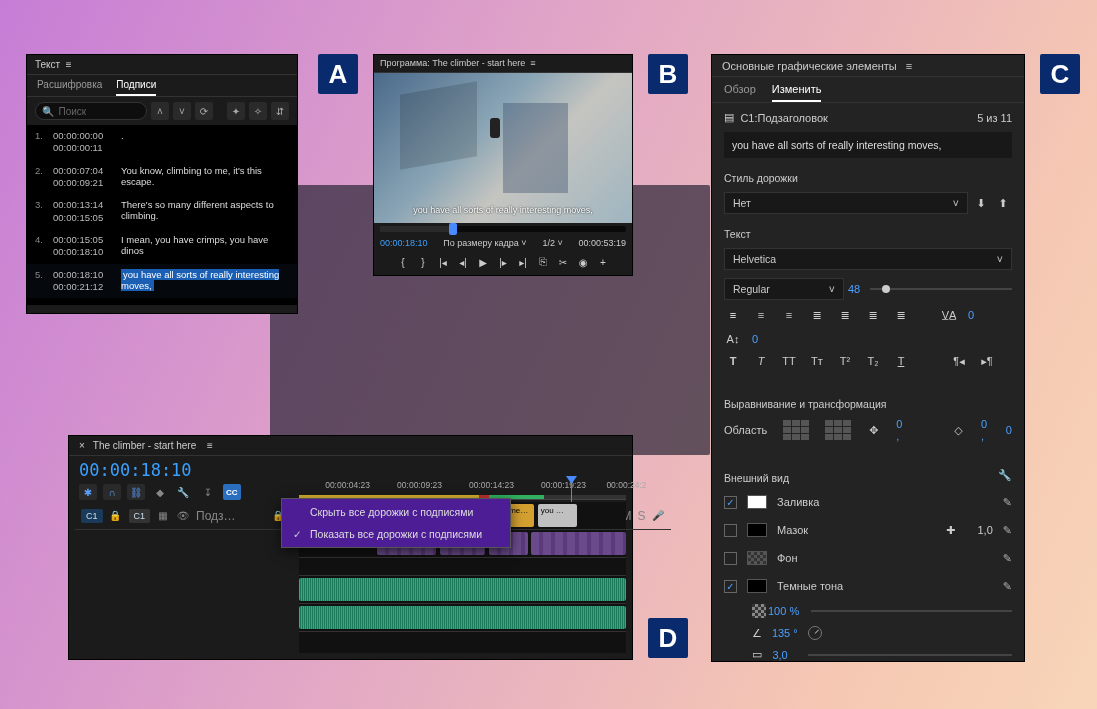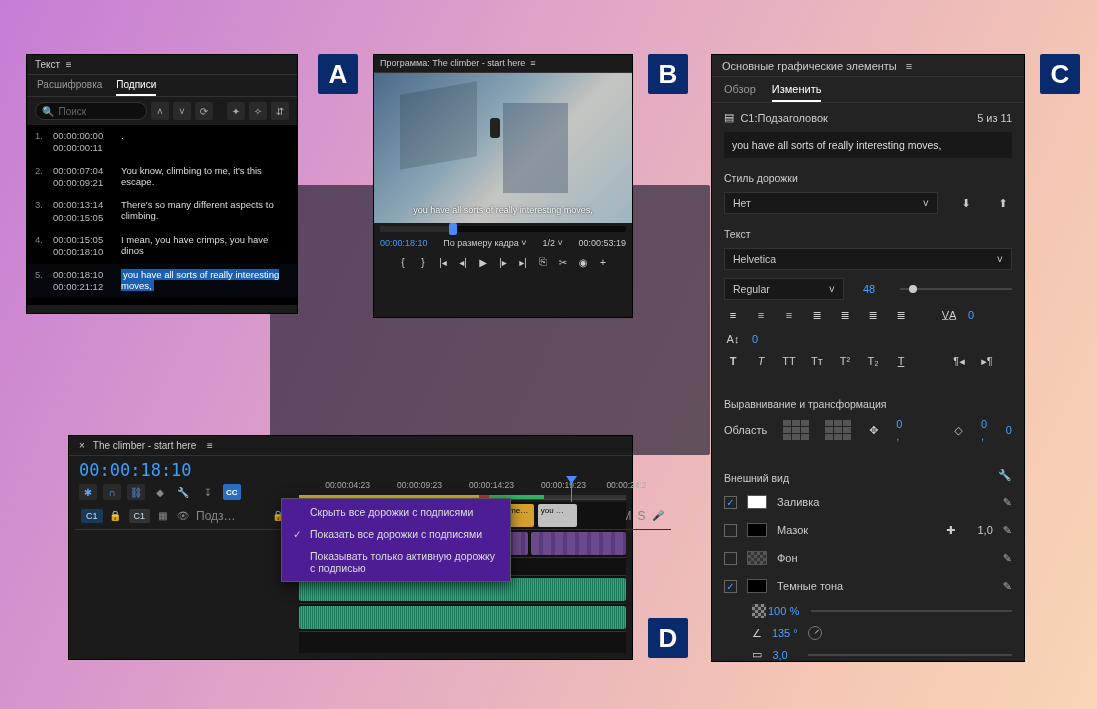--- a/index.html
+++ b/index.html
@@ -39,21 +39,21 @@
   .panel-a .list { background:#000; height: 180px; overflow:hidden; }
   .panel-a .row { display:flex; padding:5px 8px; gap:6px; font-size:9.5px; }
   .panel-a .row.sel { background:#2a4a6a20; }
   .panel-a .num { width:12px; color:#888; }
   .panel-a .tc { width:62px; color:#bbb; line-height:1.3; }
   .panel-a .txt { flex:1; color:#ddd; }
   .panel-a .row.sel .txt span { background:#1a5fb4; color:#fff; padding:0 2px;}
 
   
   .panel-b {
-    position: absolute; left: 373px; top: 54px; width: 260px; height: 264px;
+    position: absolute; left: 373px; top: 54px; width: 260px; height: 222px;
     background: #1b1b1b; border:1px solid #000;
   }
   .panel-b .titlebar { height:18px; padding:3px 6px; font-size:9px; color:#ccc; border-bottom:1px solid #333;}
   .panel-b .viewport { height:150px; background:#333; position:relative; overflow:hidden;}
   .panel-b .viewport .scene { position:absolute; inset:0; background:
     linear-gradient(135deg,#4a6a8a 0%, #8aa5b5 40%, #c5c5c0 60%, #9fb5c0 100%);
   }
   .panel-b .viewport .shape { position:absolute; background:rgba(0,0,0,0.15); }
   .panel-b .caption-overlay { position:absolute; bottom:8px; left:50%; transform:translateX(-50%);
     font-size:9px; color:#fff; text-shadow:0 0 2px #000; white-space:nowrap; }
@@ -74,21 +74,21 @@
   .panel-c .titlebar { height:22px; padding:5px 10px; display:flex; align-items:center; gap:6px; border-bottom:1px solid #333;}
   .panel-c .tabs { display:flex; gap:16px; padding:6px 12px 0; border-bottom:1px solid #333;}
   .panel-c .tabs span { color:#999; padding-bottom:5px; }
   .panel-c .tabs .active { color:#fff; border-bottom:2px solid #fff; }
   .panel-c .body { padding:8px 12px; display:flex; flex-direction:column; gap:8px; overflow:hidden;}
   .panel-c .clip-row { display:flex; align-items:center; gap:8px; justify-content:space-between; }
   .panel-c .clip-row .left { display:flex; align-items:center; gap:6px; }
   .panel-c .caption-box { background:#181818; padding:7px 8px; font-size:10.5px; color:#ddd; }
   .panel-c .section-label { font-size:10.5px; color:#ccc; margin-top:6px;}
   .panel-c .select { background:#181818; border:1px solid #333; padding:4px 8px; display:flex; justify-content:space-between; align-items:center; font-size:10.5px;}
-  .panel-c .row { display:flex; align-items:center; gap:19px; }
+  .panel-c .row { display:flex; align-items:center; gap:4px; }
   .panel-c .icon-row { display:flex; gap:10px; align-items:center; flex-wrap:wrap;}
   .panel-c .ico { width:18px; height:14px; display:flex; align-items:center; justify-content:center; color:#ccc; }
   .panel-c .ico.active { color:#fff; }
   .panel-c .num-blue { color:#4aa0ff; font-size:11px;}
   .panel-c .hr { height:1px; background:#3a3a3a; margin:4px 0;}
   .panel-c .align-grid { display:inline-grid; grid-template-columns:repeat(3,8px); grid-template-rows:repeat(3,6px); gap:1px;}
   .panel-c .align-grid i { background:#555; }
   .panel-c .appearance-row { display:flex; align-items:center; gap:10px; padding:3px 0;}
   .panel-c .chk { width:13px; height:13px; border:1px solid #666; display:flex; align-items:center; justify-content:center; font-size:10px; color:#4aa0ff;}
   .panel-c .chk.on::after { content:"✓"; }
@@ -474,15 +474,14 @@
       </div>
       <div class="trow" style="top:102px">
         <div class="clip aud" style="left:0;width:100%"></div>
       </div>
     </div>
   </div>
 
   <div class="ctx-menu">
     <div class="mi">Скрыть все дорожки с подписями</div>
     <div class="mi chk">Показать все дорожки с подписями</div>
-    <div class="mi">Показывать только активную дорожку с подписью</div>
   </div>
 </div>
 
 </body></html>

